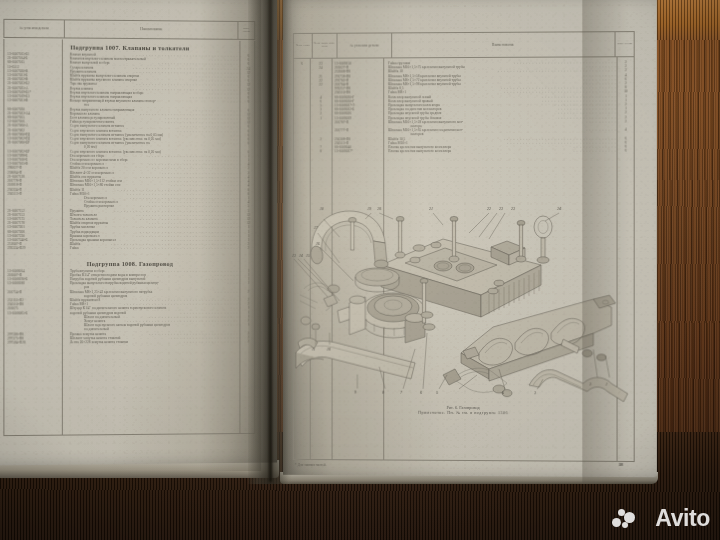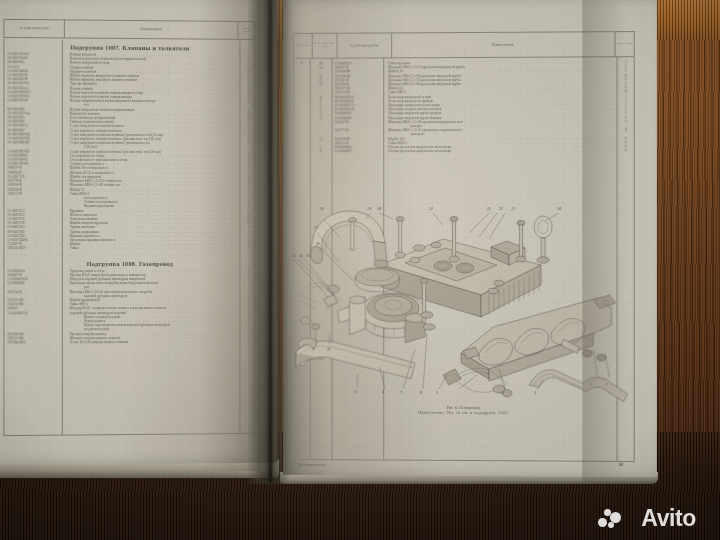--- a/index.html
+++ b/index.html
@@ -138,21 +138,21 @@
       radial-gradient(circle at 63% 71%, rgba(120,110,90,.14) 0 1px, transparent 1px),
       radial-gradient(circle at 36% 88%, rgba(120,110,90,.12) 0 1px, transparent 1px),
       radial-gradient(circle at 84% 34%, rgba(120,110,90,.12) 0 1px, transparent 1px);
     background-size:7px 7px,11px 11px,9px 9px,13px 13px;}
 
   
   .photo-soft{position:absolute;inset:0;pointer-events:none;
     background:radial-gradient(ellipse at 48% 42%, rgba(255,250,235,.06) 0%, rgba(0,0,0,.10) 72%, rgba(0,0,0,.30) 100%);}
 
   
-  .wm{position:absolute;right:24px;bottom:8px;display:flex;align-items:center;
+  .wm{position:absolute;right:10px;bottom:8px;display:flex;align-items:center;
       gap:19px;opacity:.86;}
   .wm-dots{position:relative;width:24px;height:22px;}
   .wm-dots i{position:absolute;border-radius:50%;background:#ffffff;display:block;}
   .wm-txt{font-family:"Liberation Sans",sans-serif;font-size:23px;font-weight:bold;
     color:#ffffff;letter-spacing:-.4px;}
 </style>
 </head>
 <body>
 
 <div class="scene">

